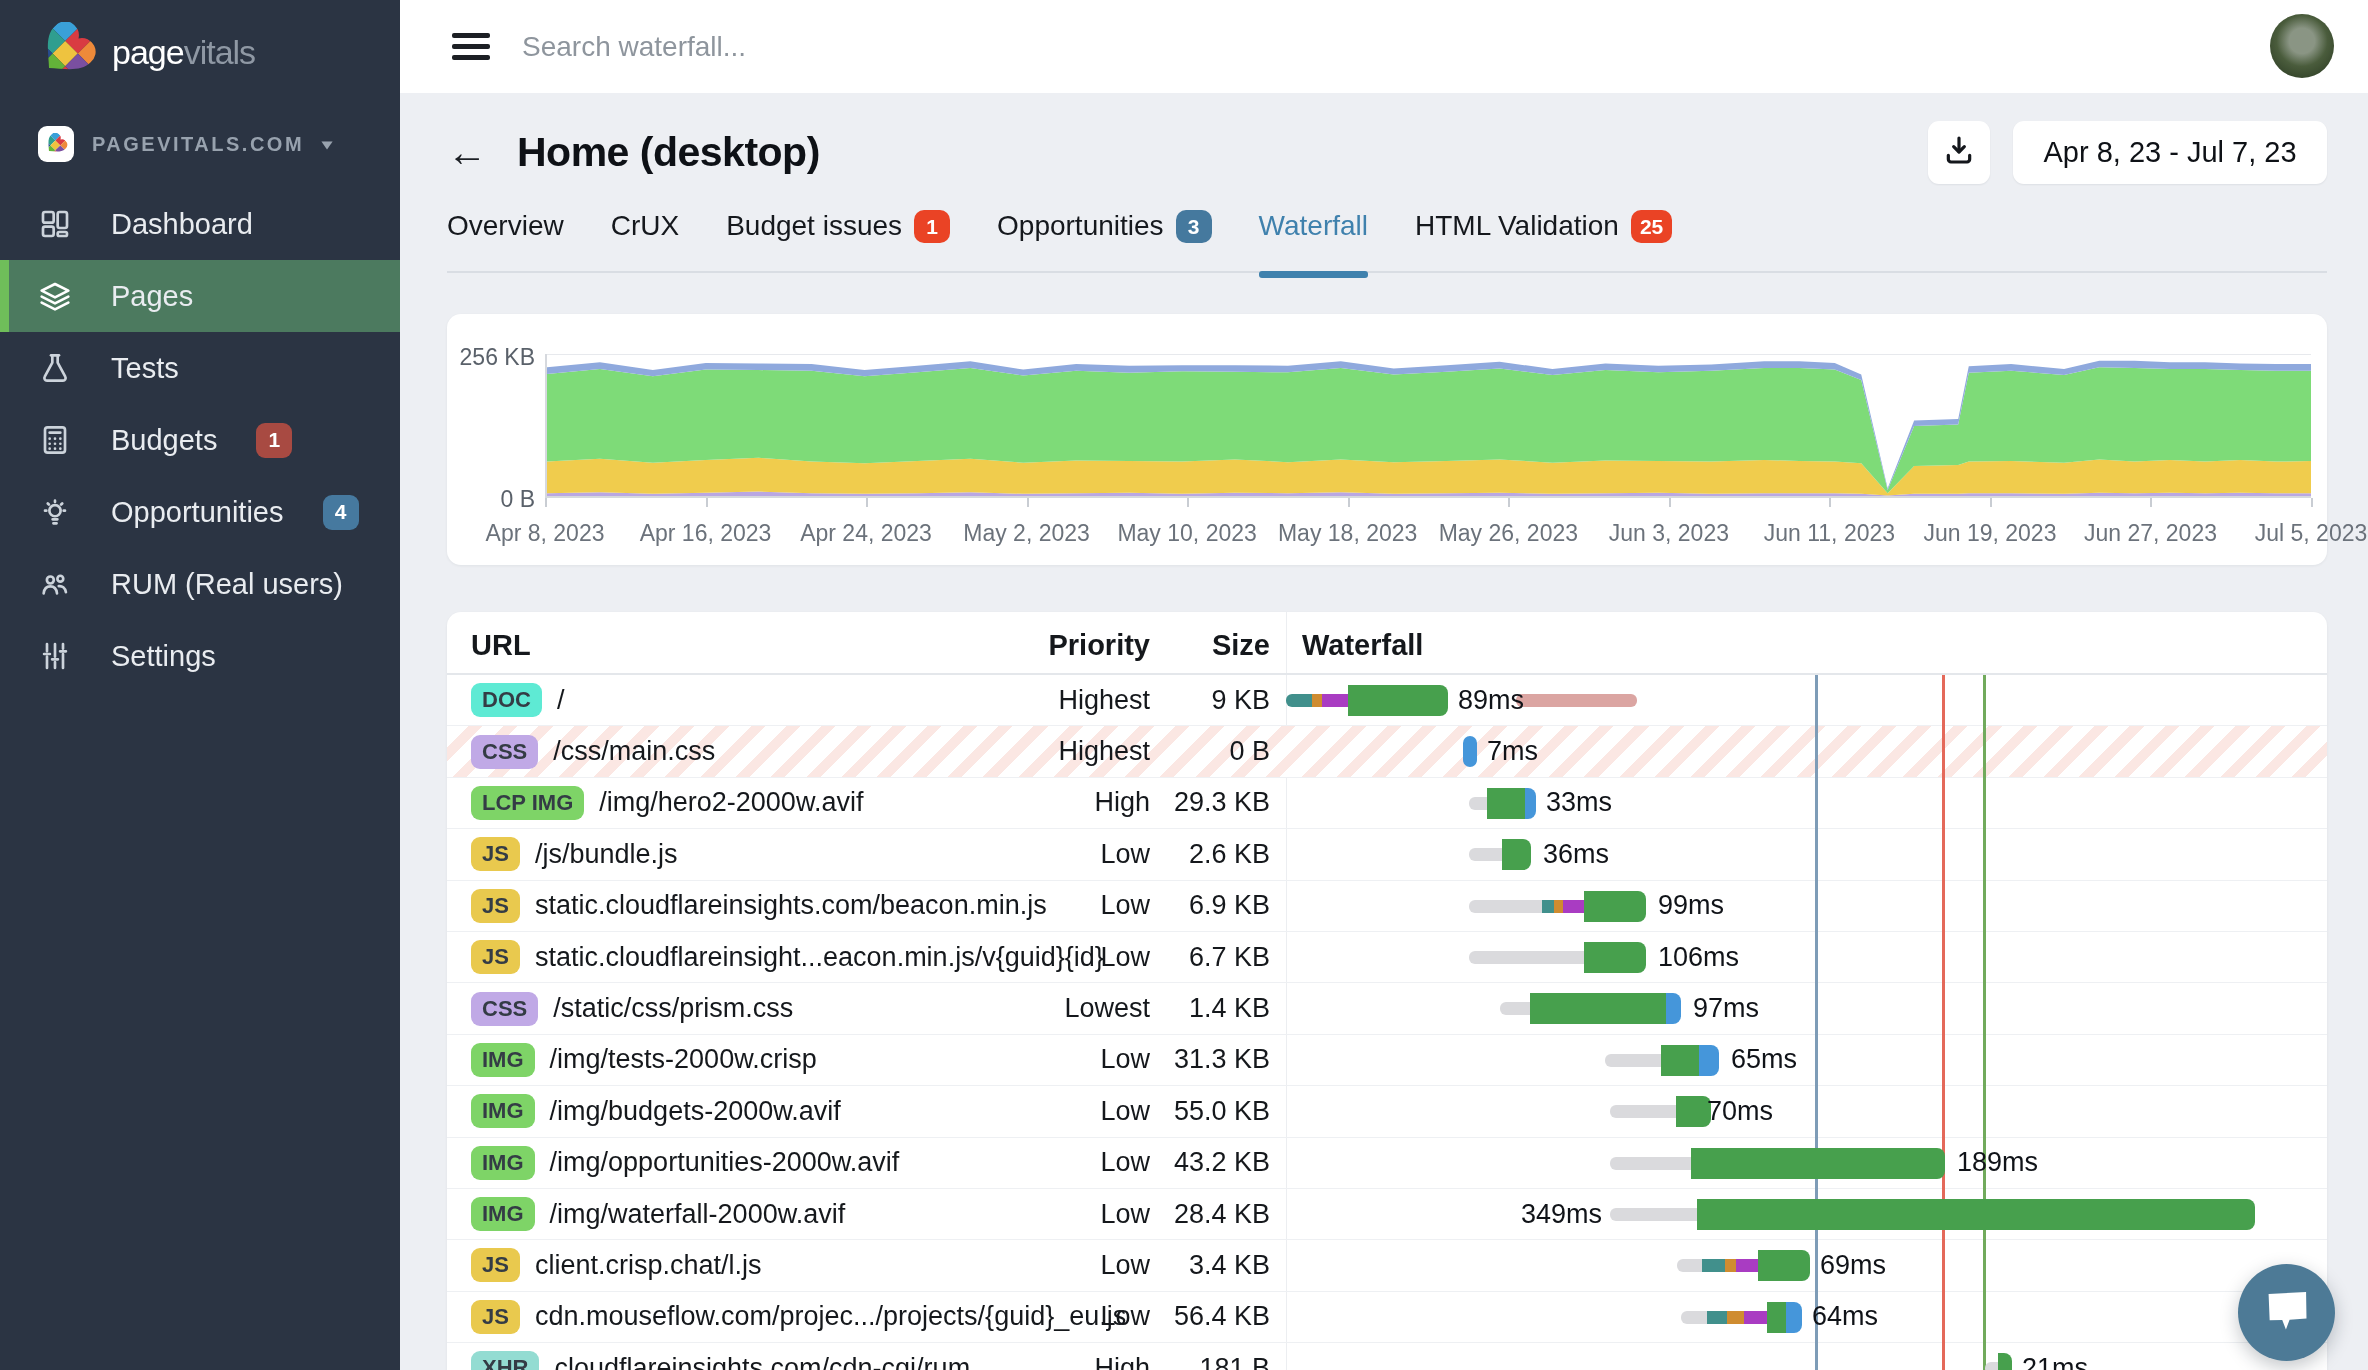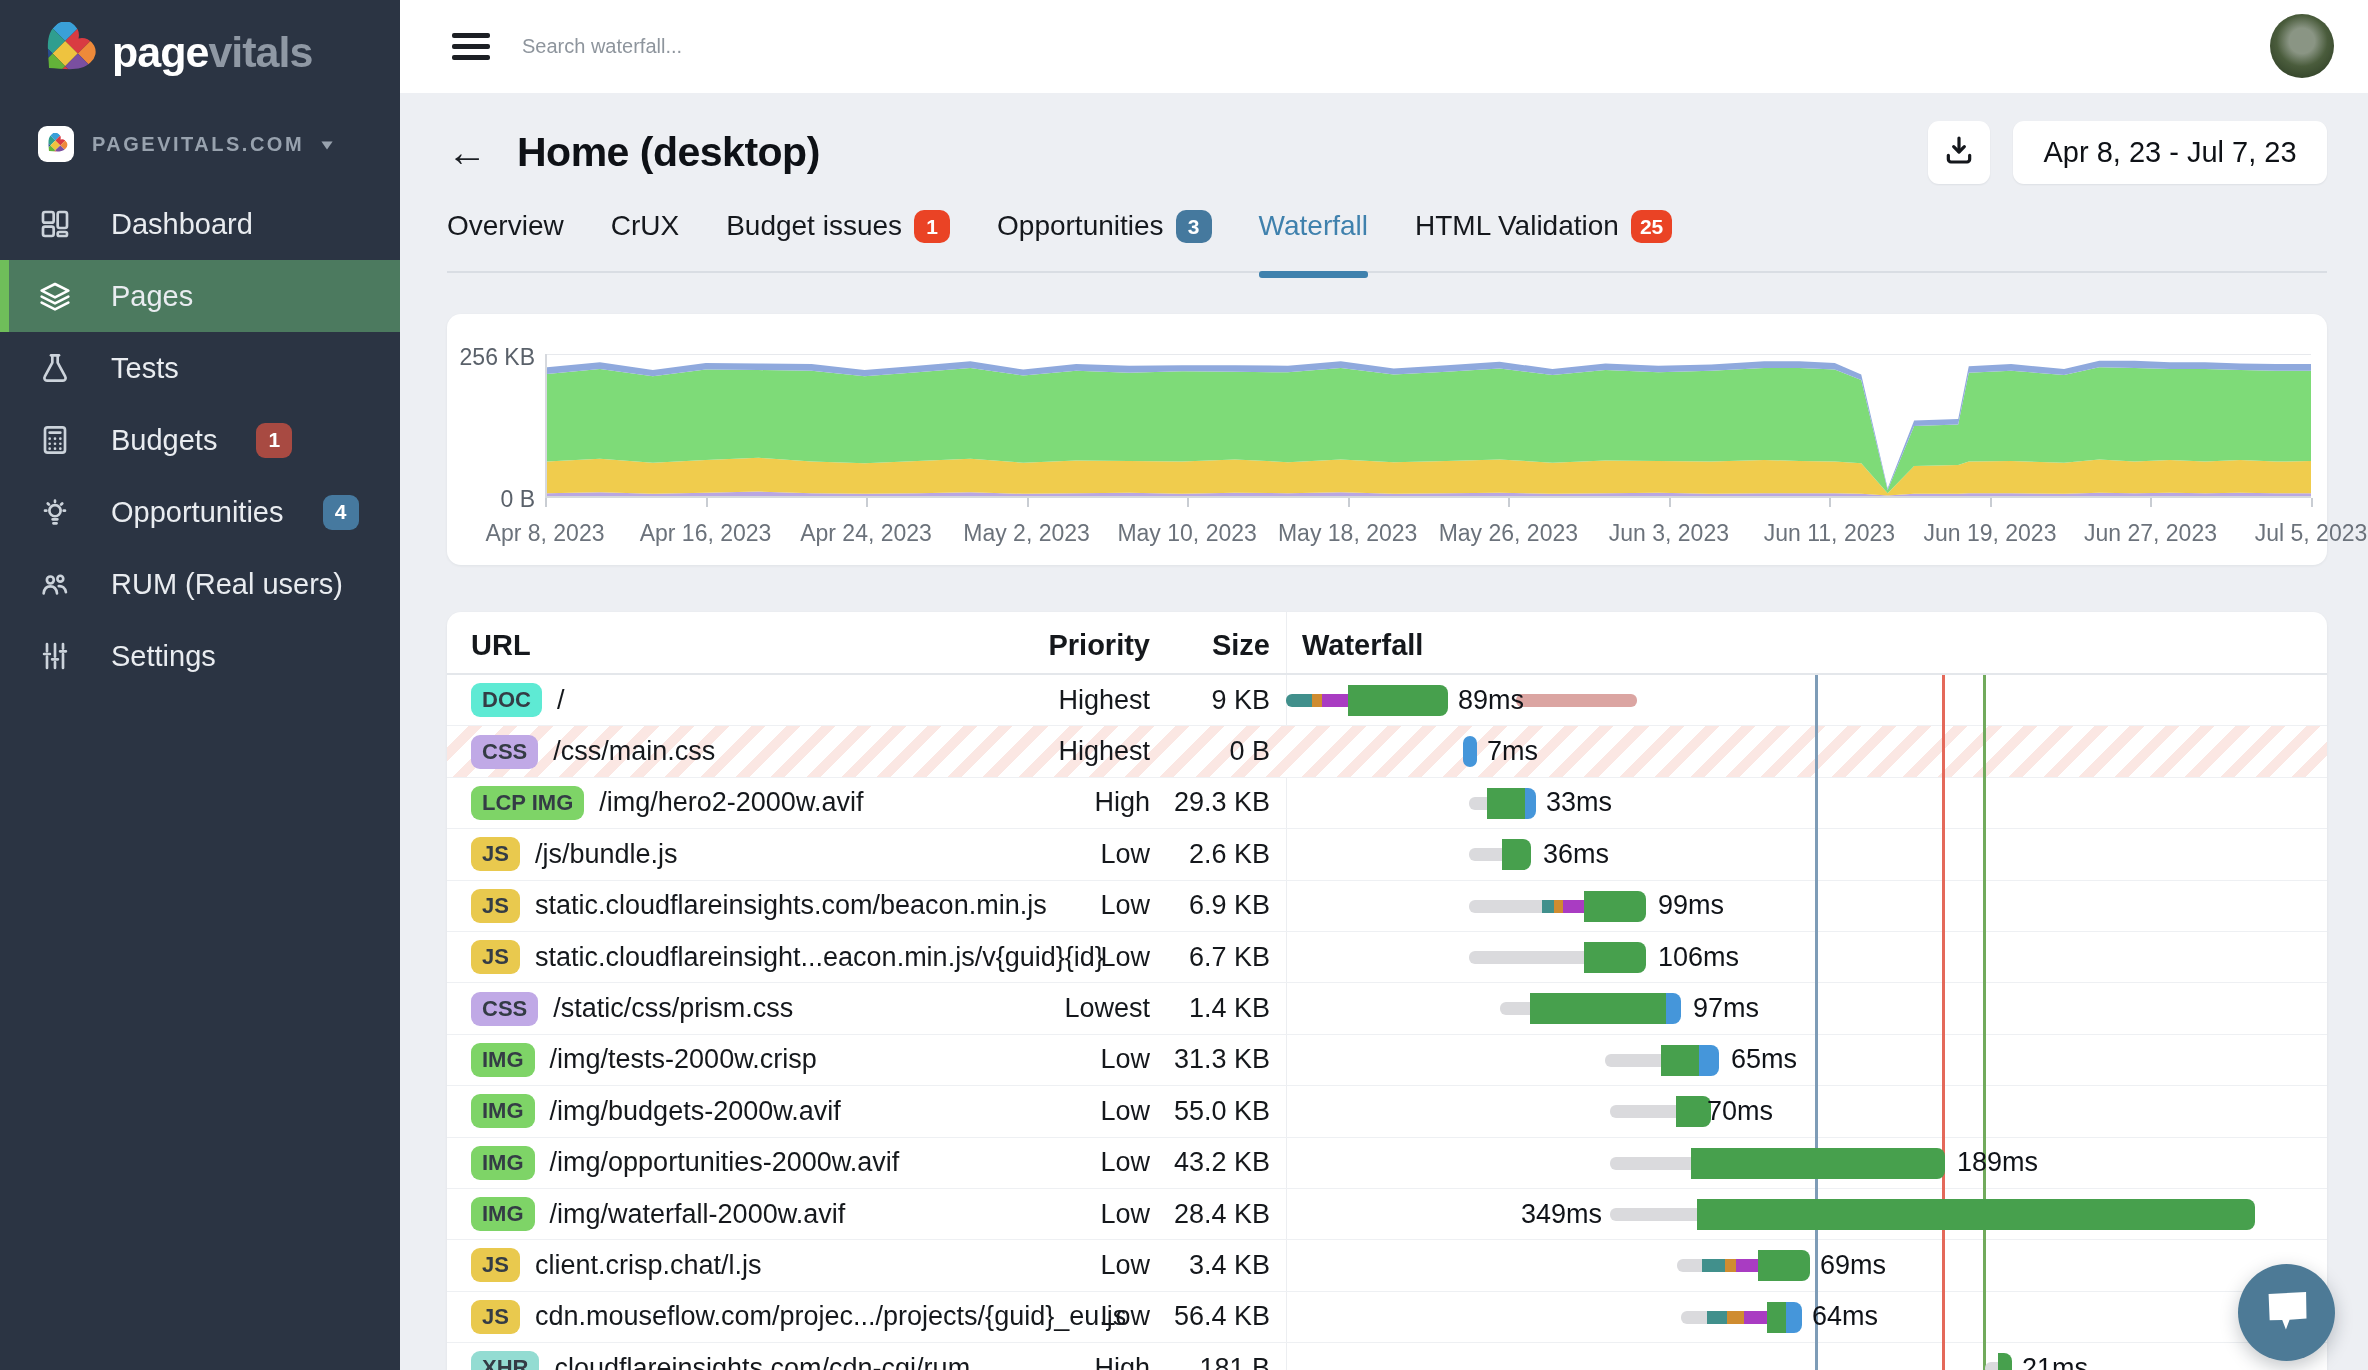--- a/index.html
+++ b/index.html
@@ -2,41 +2,41 @@
 <html><head>
 <meta charset="utf-8">
 <style>
   * { margin:0; padding:0; box-sizing:border-box; }
   html,body { width:2368px; height:1370px; overflow:hidden; background:#edeff3;
     font-family:"Liberation Sans", sans-serif; color:#15181c; }
 
   
   .sidebar { position:absolute; left:0; top:0; width:400px; height:1370px; background:#2b3443; z-index:5; }
   .brand { display:flex; align-items:center; gap:14px; padding:22px 0 0 36px; }
-  .brand-text { font-size:43px; font-weight:bold; letter-spacing:-1px; }
+  .brand-text { font-size:34px; font-weight:normal; letter-spacing:-1px; }
   .brand-text .p1 { color:#ffffff; }
   .brand-text .p2 { color:#8f98a4; }
   .site-row { display:flex; align-items:center; gap:18px; padding:44px 0 0 38px; cursor:pointer; }
   .site-logo-box { width:36px; height:36px; background:#ffffff; border-radius:9px; display:flex; align-items:center; justify-content:center; }
   .site-label { color:#98a2ae; font-size:20px; font-weight:bold; letter-spacing:2.5px; }
   .site-chevron { color:#98a2ae; font-size:20px; transform:scaleY(.7); font-weight:bold; }
   .nav { margin-top:26px; }
   .nav-item { position:relative; height:72px; display:flex; align-items:center; gap:39px; padding-left:38px; color:#e9ecf0; font-size:29px; cursor:pointer; }
   .nav-item.active { background:#4c7a5f; }
   .nav-item.active::before { content:""; position:absolute; left:0; top:0; bottom:0; width:9px; background:#6fbe5a; }
   .nav-icon { width:34px; height:34px; display:flex; align-items:center; justify-content:center; flex:0 0 34px; }
   .nav-icon svg { width:32px; height:32px; stroke:#ccd3db; fill:none; stroke-width:2; stroke-linecap:round; stroke-linejoin:round; }
   .nav-item.active .nav-icon svg { stroke:#ffffff; }
   .nav-badge { min-width:36px; height:35px; border-radius:9px; color:#fff; font-size:21px; font-weight:bold; display:flex; align-items:center; justify-content:center; padding:0 9px; }
 
   
   .topbar { position:absolute; left:400px; top:0; right:0; height:93px; background:#ffffff; display:flex; align-items:center; z-index:4; }
   .hamburger { margin-left:52px; width:38px; cursor:pointer; }
   .hamburger div { height:5px; background:#1c1f24; border-radius:2px; margin:6px 0; }
-  .search-input { border:none; outline:none; font-size:20px; color:#3a4047; margin-left:32px; width:700px; font-family:"Liberation Sans", sans-serif; }
+  .search-input { border:none; outline:none; font-size:28px; color:#3a4047; margin-left:32px; width:700px; font-family:"Liberation Sans", sans-serif; }
   .search-input::placeholder { color:#8e959d; }
   .avatar { position:absolute; right:34px; top:14px; width:64px; height:64px; border-radius:50%;
     background: radial-gradient(circle at 50% 42%, #8a9584 0 26%, #4a5c3c 52%, #24331d 100%); cursor:pointer; }
 
   
   .content { position:absolute; left:400px; top:93px; right:0; bottom:0; }
   .title-row { position:absolute; left:47px; top:27px; right:41px; height:64px; display:flex; align-items:center; }
   .back-arrow { font-size:40px; color:#1c1f24; cursor:pointer; line-height:1; }
   .page-title { font-size:41px; font-weight:bold; color:#0e1116; margin-left:30px; letter-spacing:-.5px; }
   .title-actions { margin-left:auto; display:flex; gap:23px; }

